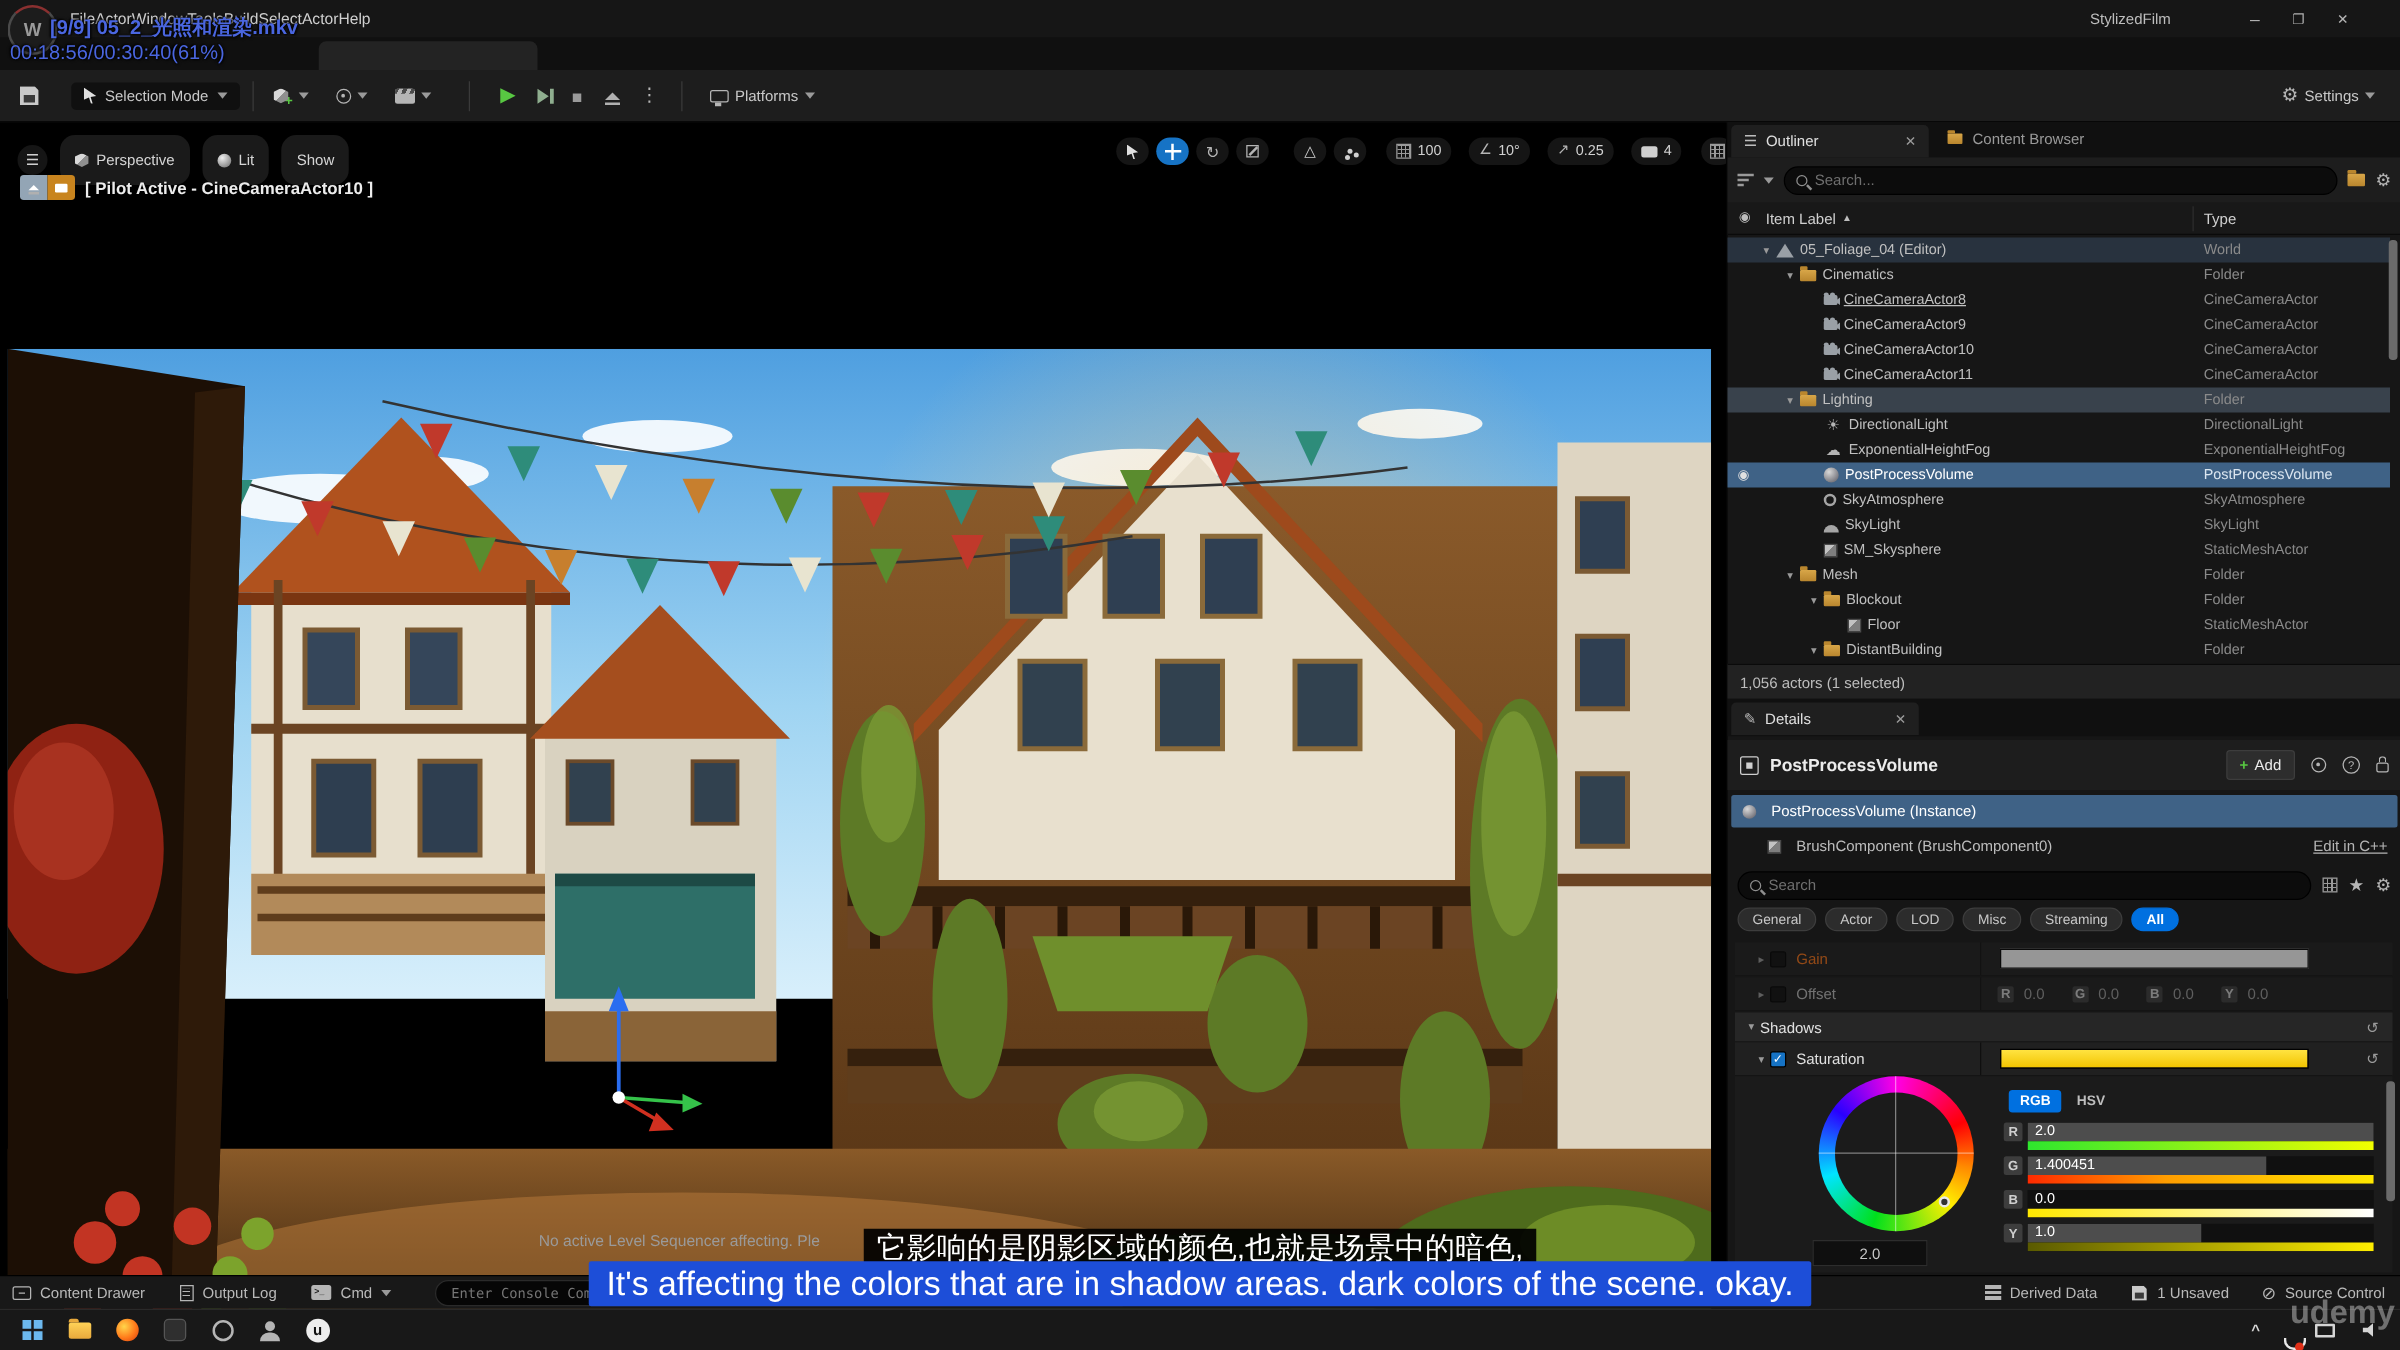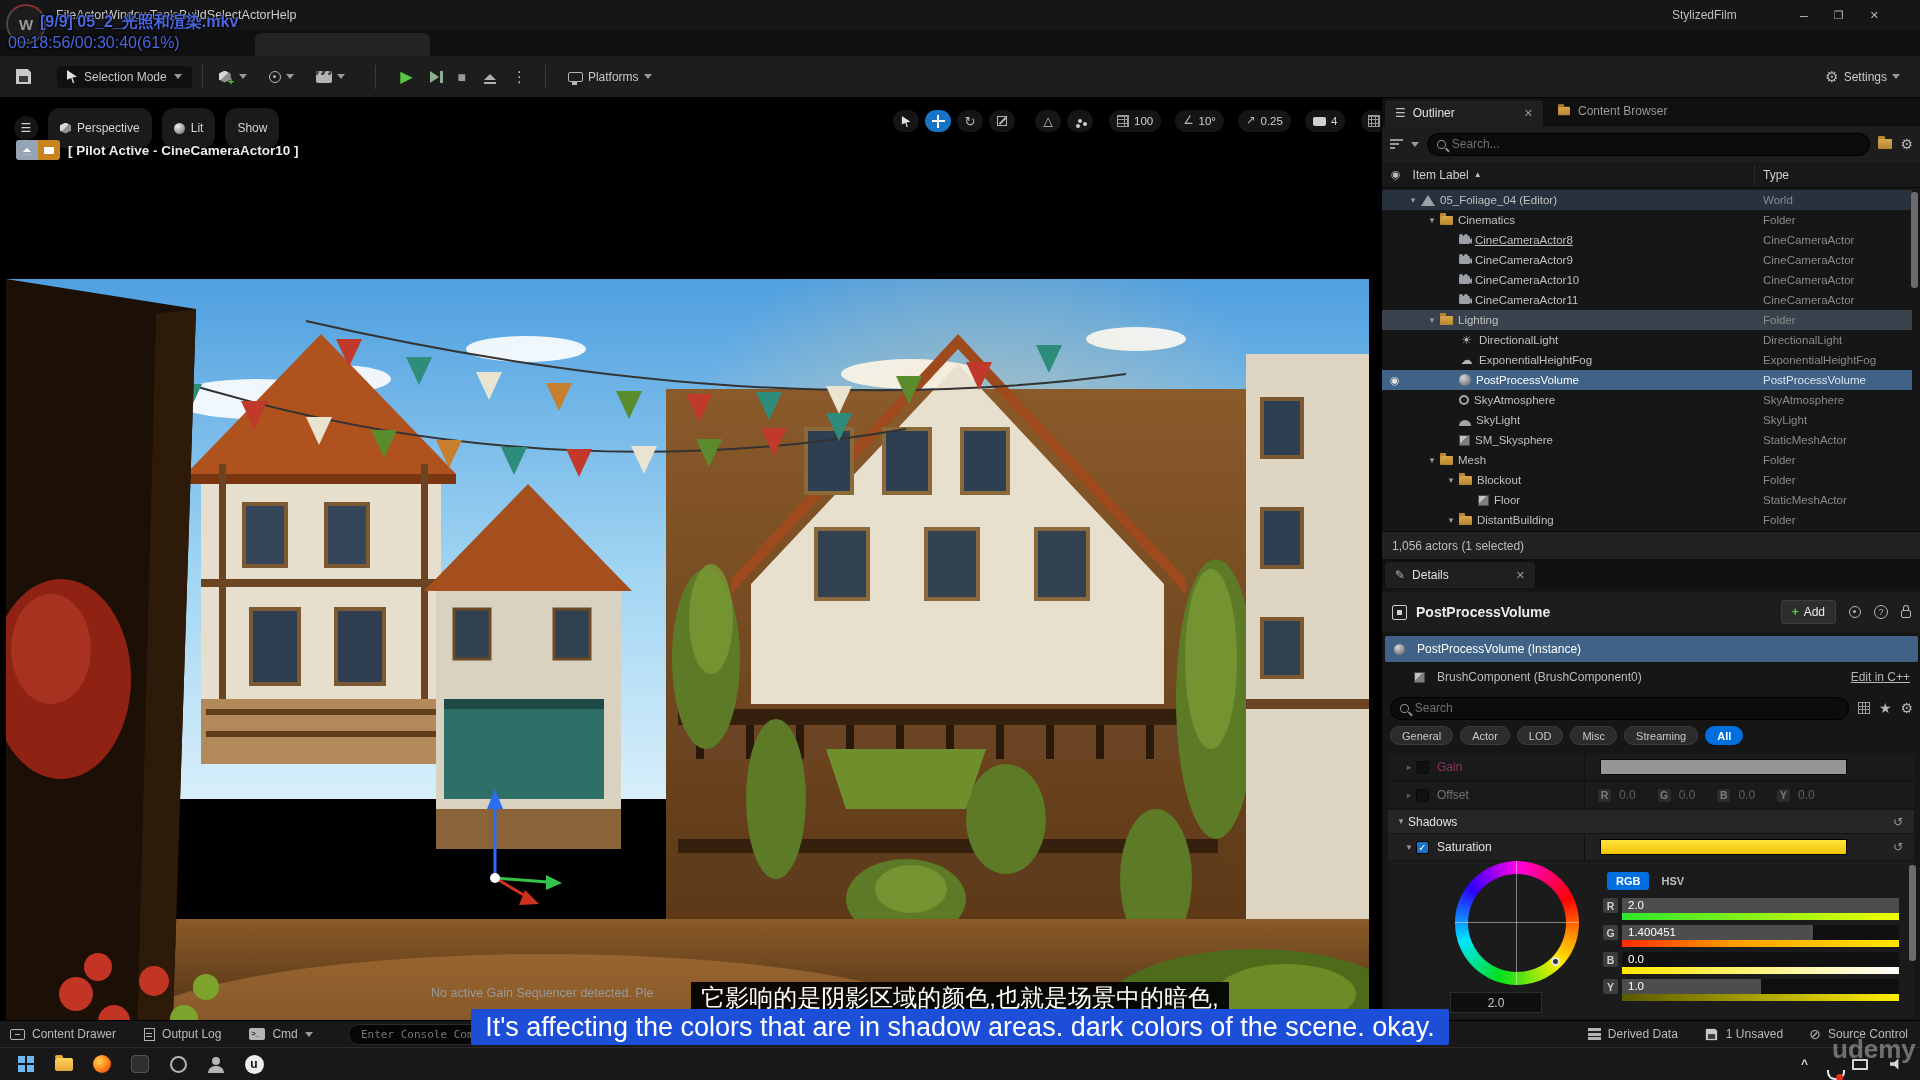--- a/index.html
+++ b/index.html
@@ -441,21 +441,21 @@
           <polygon points="489,510 481,530 497,530" fill="#2a6df0"></polygon>
           <line x1="489" y1="599" x2="542" y2="603" stroke="#35c24a" stroke-width="3"></line>
           <polygon points="556,604 540,596 540,611" fill="#35c24a"></polygon>
           <line x1="489" y1="599" x2="523" y2="619" stroke="#d03020" stroke-width="3"></line>
           <polygon points="533,625 519,611 513,626" fill="#d03020"></polygon>
           <circle cx="489" cy="599" r="5" fill="#fff"></circle>
         </g>
       </svg>
     </div>
 
-    <div class="abs" style="left:431px;top:888px;color:#9a9a9a;font-size:12.5px">No active Gain Sequencer detected. Ple</div>
+    <div class="abs" style="left:431px;top:888px;color:#9a9a9a;font-size:12.5px">No active Level Sequencer affecting. Ple</div>
   </div>
 
   <div id="rpanel" class="abs">
 
     <div class="abs" style="left:0;top:0;width:539px;height:28px;background:#101010"></div>
     <div class="tab abs" style="left:3px;top:2px;width:158px">
       <span style="color:#bdbdbd">☰</span>
       <span>Outliner</span>
       <span class="i i-close" style="margin-left:auto;color:#9a9a9a"></span>
     </div>
@@ -644,21 +644,21 @@
         <span class="catpill">Actor</span>
         <span class="catpill">LOD</span>
         <span class="catpill">Misc</span>
         <span class="catpill">Streaming</span>
         <span class="catpill active">All</span>
       </div>
 
     <div class="prow" style="top:656px;left:6px;opacity:.55">
       <span class="exp i i-tri-r" style="margin-left:14px"></span>
       <span class="cb"></span>
-      <span style="margin-left:8px;color:#ec4899">Gain</span>
+      <span style="margin-left:8px;color:#f97316">Gain</span>
       <span class="coldiv"></span>
       <span class="abs" style="left:212px;top:5px;width:247px;height:16px;background:#fff;border:1px solid #000"></span>
     </div>
     <div class="prow" style="top:684px;left:6px;opacity:.55">
       <span class="exp i i-tri-r" style="margin-left:14px"></span>
       <span class="cb"></span>
       <span style="margin-left:8px;color:#bdbdbd">Offset</span>
       <span class="coldiv"></span>
       <span id="offset-fields" class="abs flex" style="left:210px;gap:8px">
           <span class="badge" style="width: 13px; height: 13px;">R</span>

